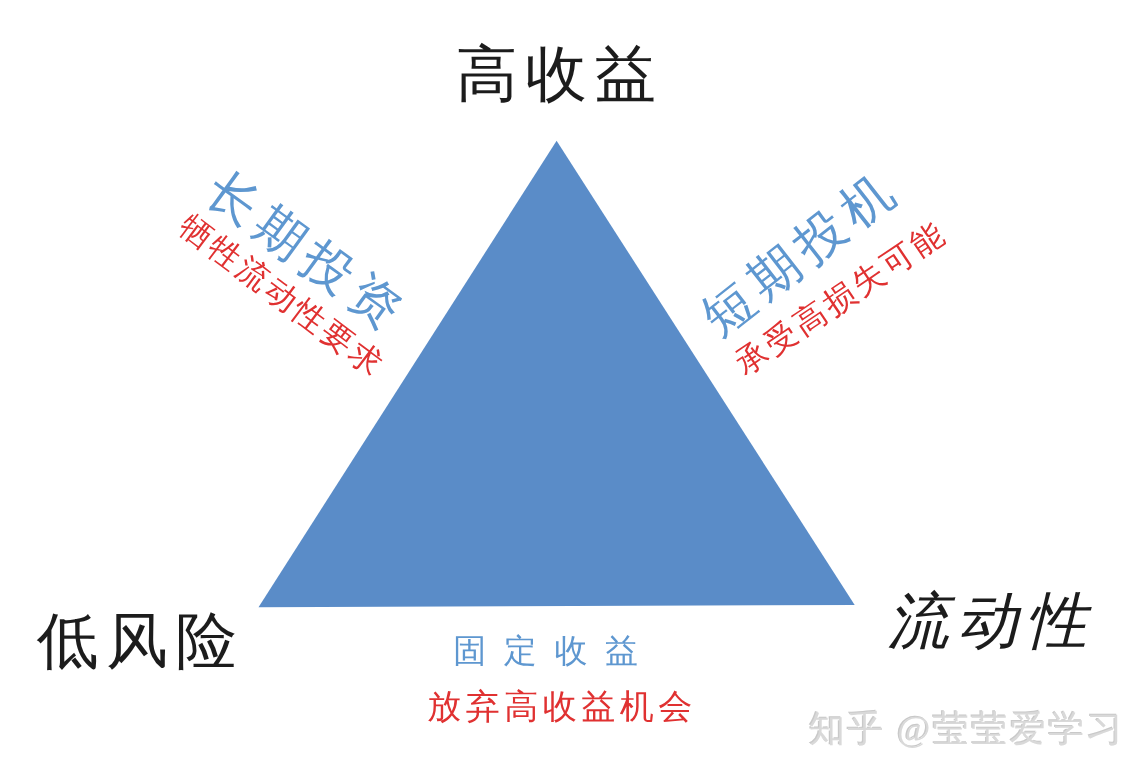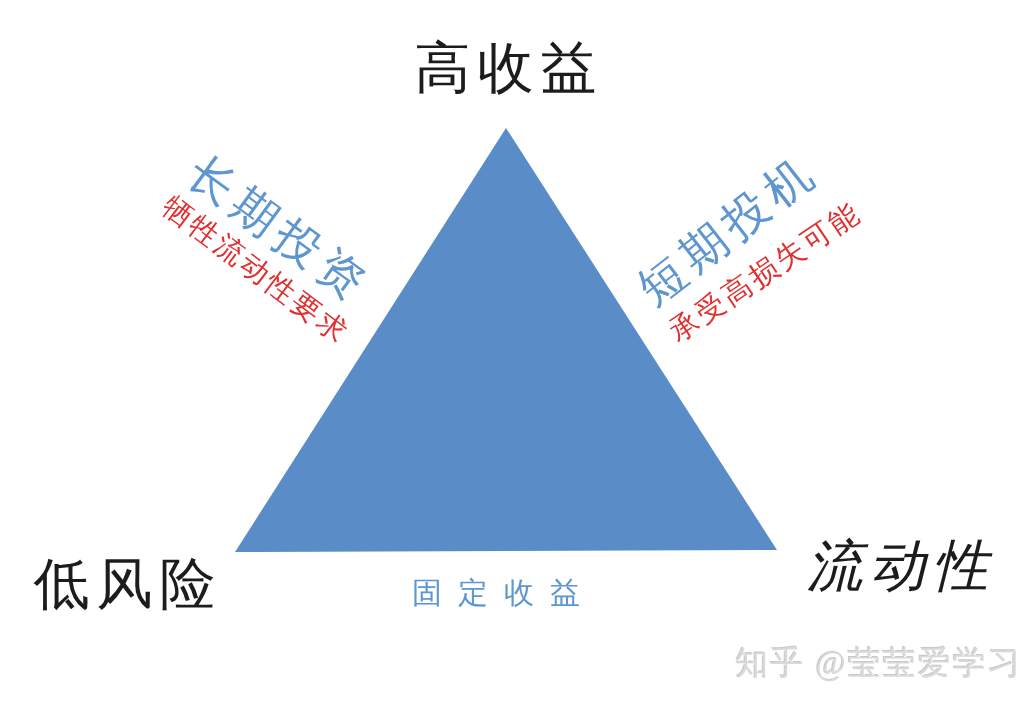--- a/index.html
+++ b/index.html
@@ -97,16 +97,17 @@
   <div class="label edge-label edge-left-label">长期投资</div>
 
   <div class="label edge-note edge-left-note">牺牲流动性要求</div>
 
   <div class="label edge-label edge-right-label">短期投机</div>
 
   <div class="label edge-note edge-right-note">承受高损失可能</div>
 
   <div class="label edge-label edge-bottom-label">固定收益</div>
 
+  <div class="label edge-note edge-bottom-note">放弃高收益机会</div>
 
   <div class="watermark">知乎 @莹莹爱学习</div>
 
 </div>
 
 </body></html>

